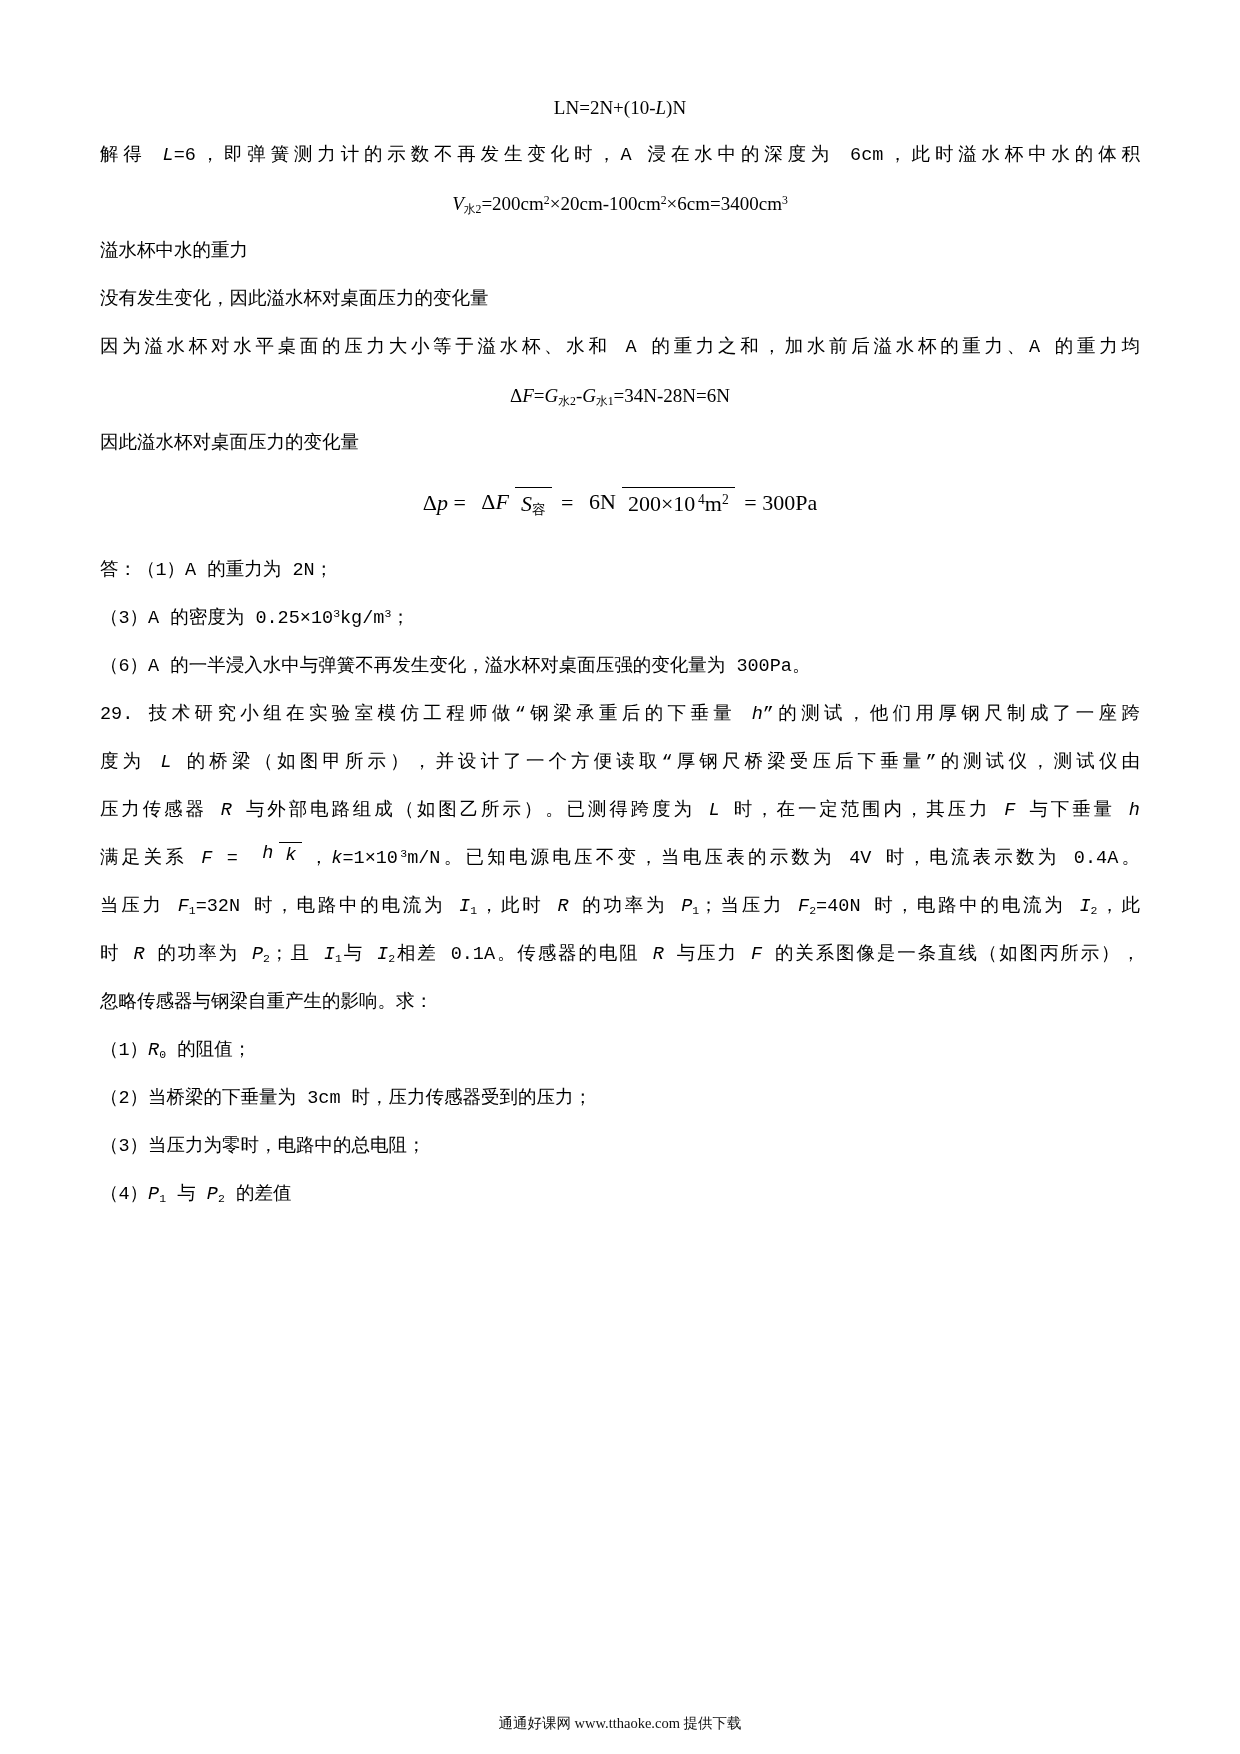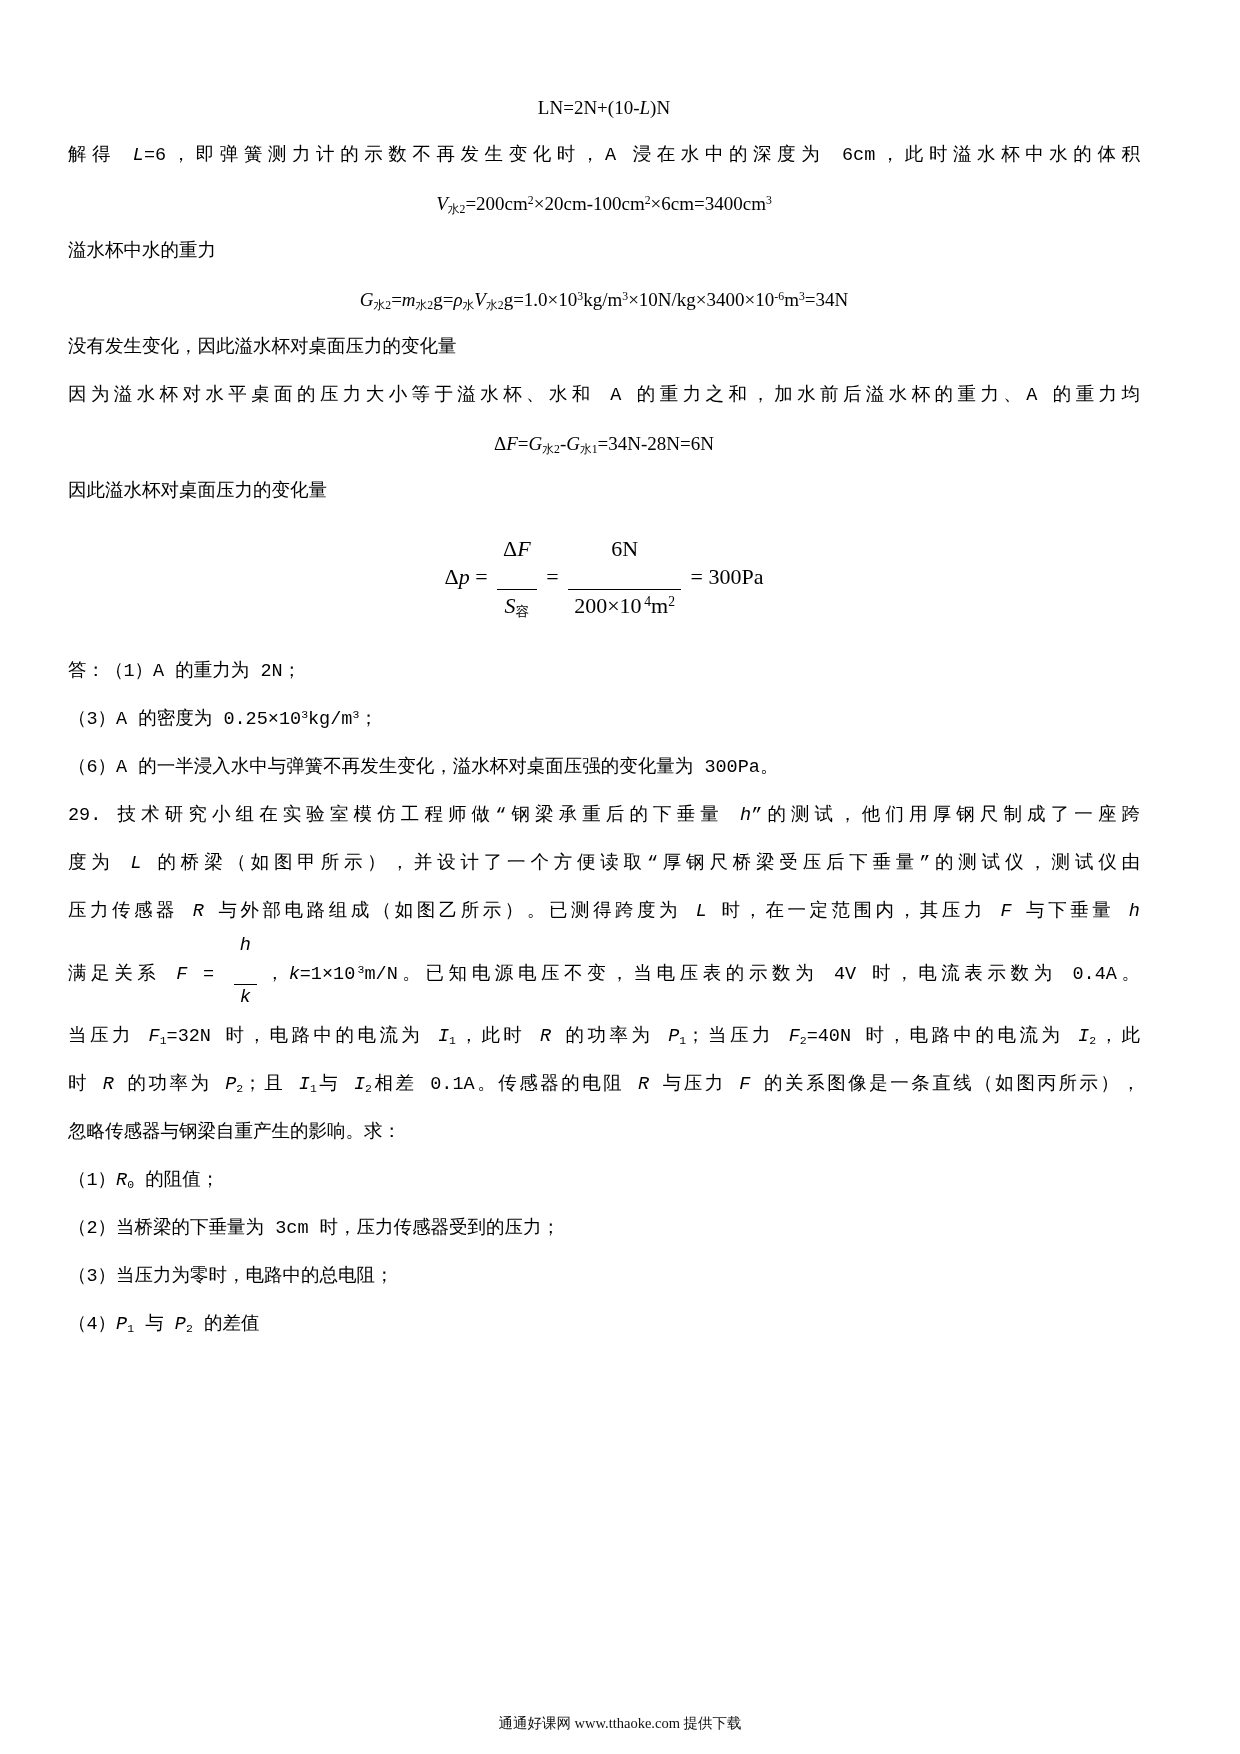--- a/index.html
+++ b/index.html
@@ -8,21 +8,21 @@
     background: #ffffff;
     color: #000000;
     font-family: "Liberation Serif", "DejaVu Serif", serif;
     position: relative;
     overflow: hidden;
   }
   .page {
     position: absolute;
     top: 0; left: 0;
     width: 1240px;
-    padding: 84px 100px 0 68px;
+    padding: 84px 100px 0 100px;
     box-sizing: border-box;
   }
   .line {
     font-size: 18.5px;
     line-height: 48px;
     text-align: left;
     font-family: Liberation Mono, monospace;
   }
   .just {
     text-align: justify;
@@ -38,28 +38,27 @@
     line-height: 30px;
     padding: 20px 0 26px 0;
     text-align: center;
   }
   i { font-style: italic; }
   sub, sup { font-size: 0.62em; line-height: 0; }
   sub { vertical-align: -0.25em; }
   sup { vertical-align: 0.55em; }
   .frac {
     display: inline-flex;
-    flex-direction: column;
+    flex-direction: row;
     vertical-align: middle;
     text-align: center;
     line-height: 1.35;
     margin: 0 4px;
     position: relative;
     top: -2px;
-    gap: 24px;
   }
   .fnum { display: block; padding: 0 6px 1px 6px; }
   .fden { display: block; border-top: 1.6px solid #000; padding: 1px 6px 0 6px; }
   .footer {
     position: absolute;
     top: 1714px;
     left: 0;
     width: 1240px;
     text-align: center;
     font-size: 14.5px;
@@ -68,21 +67,20 @@
 </style>
 </head>
 <body>
 
 <div class="page">
 
   <div class="formula">LN=2N+(10-<i>L</i>)N</div>
   <div class="line just">解得 <i>L</i>=6，即弹簧测力计的示数不再发生变化时，A 浸在水中的深度为 6cm，此时溢水杯中水的体积</div>
   <div class="formula"><i>V</i><sub>水2</sub>=200cm<sup>2</sup>×20cm-100cm<sup>2</sup>×6cm=3400cm<sup>3</sup></div>
   <div class="line">溢水杯中水的重力</div>
-  <div class="formula"><i>G</i><sub>水2</sub>=<i>m</i><sub>水2</sub>g=<i>ρ</i><sub>水</sub><i>V</i><sub>水2</sub>g=1.0×10<sup>3</sup>kg/m<sup>3</sup>×10N/kg×3400×10<sup>-6</sup>m<sup>3</sup>=34N</div>
   <div class="line">没有发生变化，因此溢水杯对桌面压力的变化量</div>
   <div class="line just">因为溢水杯对水平桌面的压力大小等于溢水杯、水和 A 的重力之和，加水前后溢水杯的重力、A 的重力均</div>
   <div class="formula">Δ<i>F</i>=<i>G</i><sub>水2</sub>-<i>G</i><sub>水1</sub>=34N-28N=6N</div>
   <div class="line">因此溢水杯对桌面压力的变化量</div>
   <div class="formula-dp">Δ<i>p</i> = <span class="frac">
         <span class="fnum">Δ<i>F</i></span>
         <span class="fden"><i>S</i><sub>容</sub></span>
       </span> = <span class="frac">
         <span class="fnum">6N</span>
         <span class="fden">200×10<sup> 4</sup>m<sup>2</sup></span>

